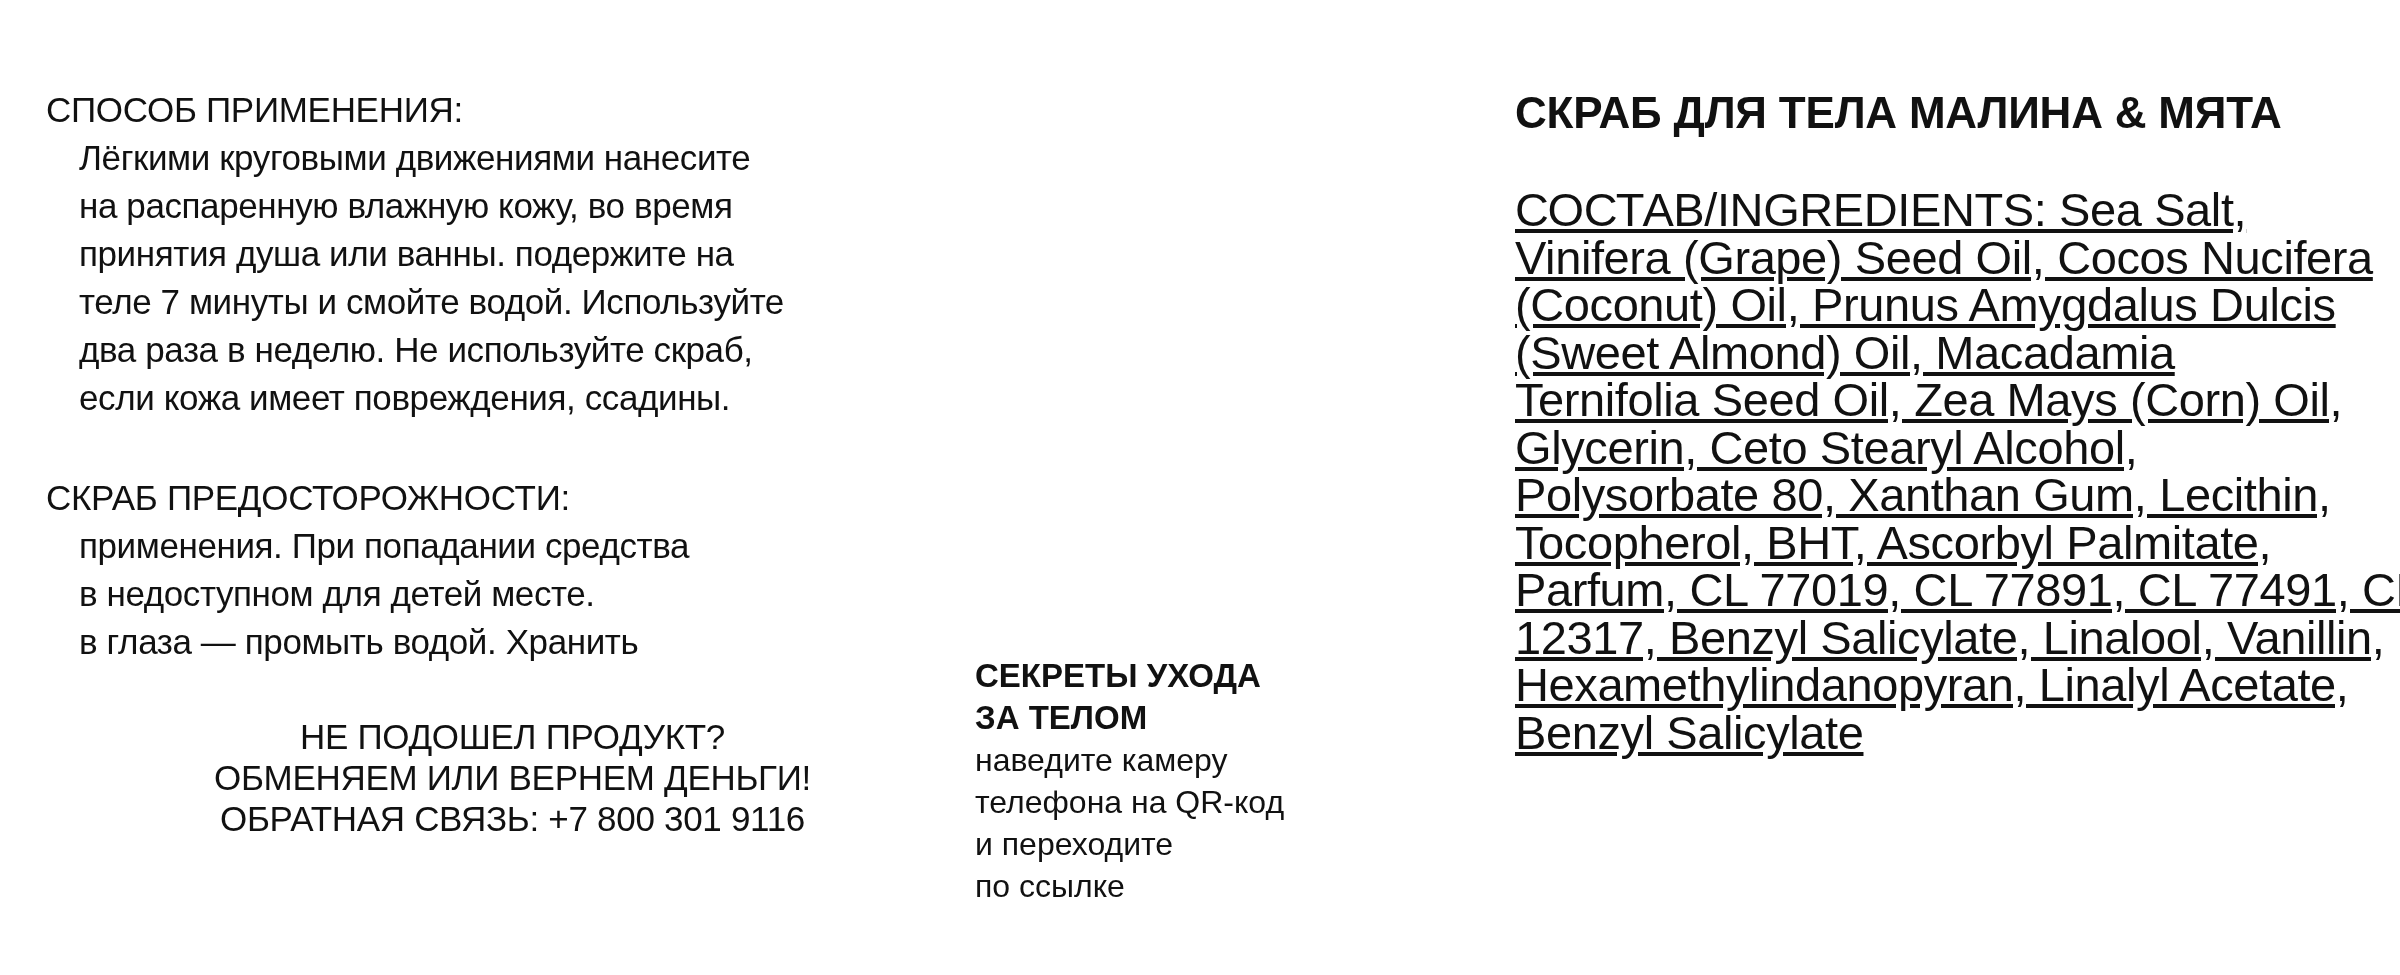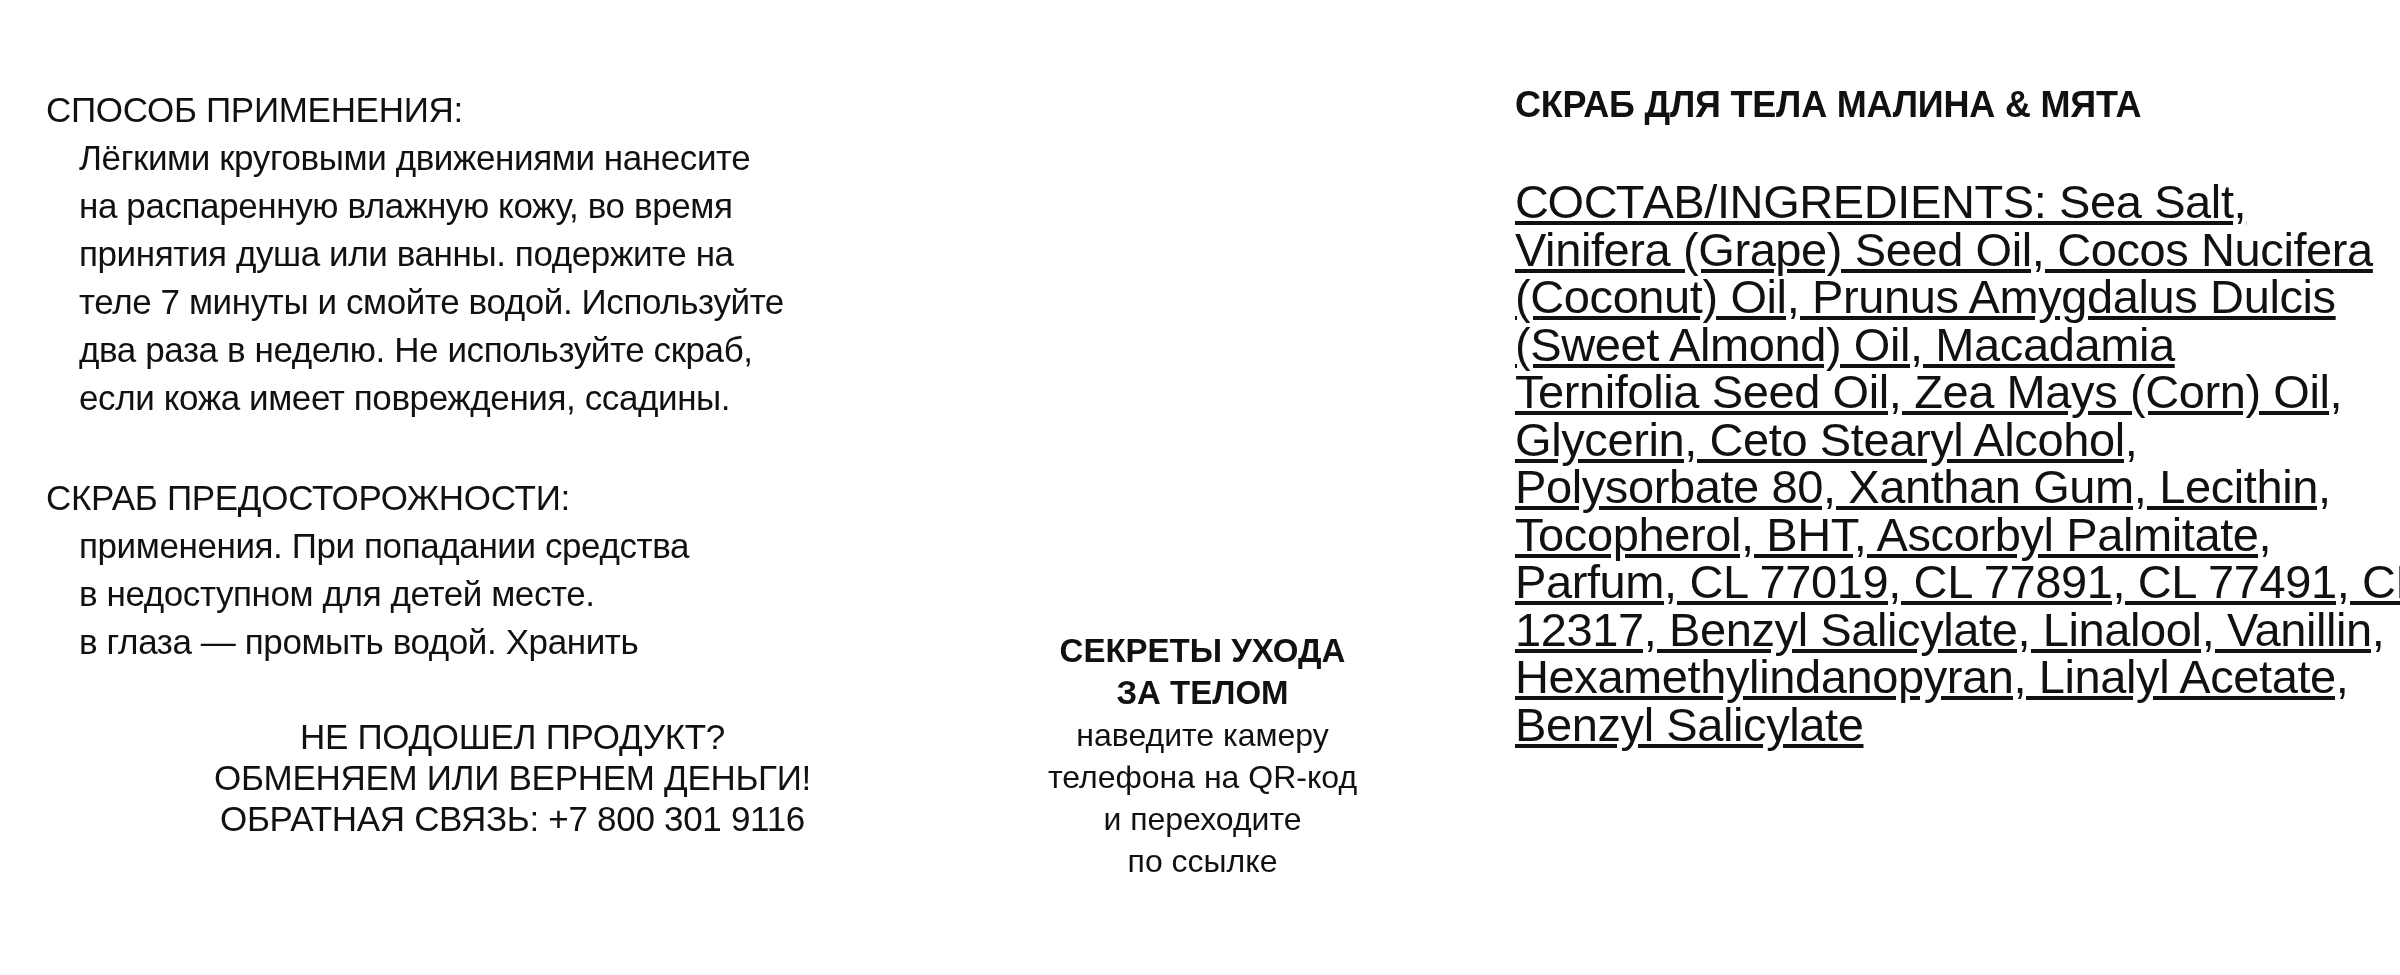--- a/index.html
+++ b/index.html
@@ -4,34 +4,34 @@
   <style>
     html, body { margin: 0; padding: 0; background: #ffffff; }
     body {
       width: 2400px; height: 975px; position: relative; overflow: hidden;
       color: #111111;
       font-family: "Liberation Sans", "DejaVu Sans", sans-serif;
     }
     .col { position: absolute; }
     .left { left: 46px; top: 86px; width: 900px; }
     .right { left: 1515px; top: 82px; width: 870px; }
-    .center { left: 975px; top: 630px; width: 455px; text-align: center; }
+    .center { left: 975px; top: 655px; width: 455px; text-align: left; }
 
     .block { margin: 0; }
     .left .heading { font-size: 35px; line-height: 48px; font-weight: 500; letter-spacing: -0.3px; }
     .left .body { font-size: 35px; line-height: 48px; letter-spacing: -0.4px; }
     .left .line { display: block; white-space: nowrap; margin-left: 33px; }
     .gap1 { height: 52px; }
     .gap2 { height: 50px; }
     .left .contact { font-size: 35px; line-height: 41px; font-weight: 500; letter-spacing: -0.3px; text-align: center; }
 
     .center .c-title { font-size: 33px; line-height: 42px; font-weight: 700; display:block; white-space: nowrap; }
     .center .c-line { font-size: 32px; line-height: 42px; display:block; white-space: nowrap; }
 
-    .right .title { font-size: 36px; line-height: 46px; font-weight: 700; letter-spacing: -0.2px; white-space: nowrap; }
+    .right .title { font-size: 44px; line-height: 46px; font-weight: 700; letter-spacing: -0.2px; white-space: nowrap; margin-top: 8px; }
     .right .gap3 { height: 50px; }
     .right .ing { font-size: 47px; line-height: 47.5px; letter-spacing: -0.4px; text-decoration: underline; }
     .right .ing .line { display: block; white-space: nowrap; }
   </style>
 </head>
 <body>
 
 <div class="col left">
   <section>
     <div class="block heading">СПОСОБ ПРИМЕНЕНИЯ:</div>

